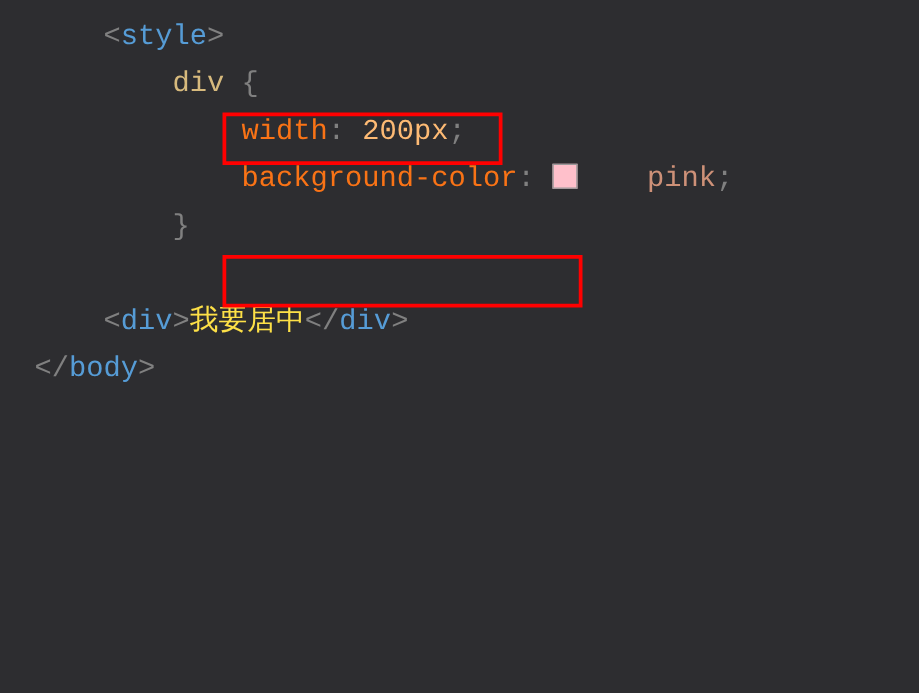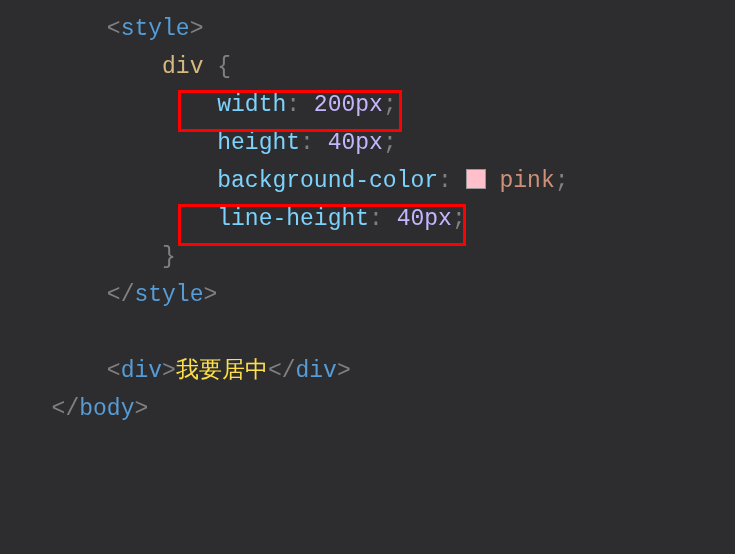--- a/index.html
+++ b/index.html
@@ -7,29 +7,29 @@
     background: #2d2d30;
     font-family: Consolas, "Courier New", monospace;
     font-size: 23px;
     line-height: 38px;
     width: 735px;
     height: 554px;
     overflow: hidden;
     position: relative;
     padding-top: 10px;
   }
-  .code { position: relative; padding-left: 24px; }
+  .code { position: relative; }
   .line { white-space: pre; position: relative; }
   
   .punct { color: #808080; }
   .tag   { color: #569cd6; }
   .sel   { color: #d7ba7d; }
-  .prop  { color: #7dd3fc; }
-  .num   { color: #c4b5fd; }
-  .val   { color: #ce9178; }
+  .prop  { color: #f97316; }
+  .num   { color: #fdba74; }
+  .val   { color: #ce9178; margin-left: 42px; }
   .text  { color: #fde047; }
   
   .swatch {
     display: inline-block;
     width: 20px;
     height: 20px;
     background: #ffc0cb;
     border: 1px solid #999;
     vertical-align: -2px;
   }
@@ -44,29 +44,26 @@
 <body>
 
 <div class="code">
 
 <div class="line">      <span class="punct">&lt;</span><span class="tag">style</span><span class="punct">&gt;</span></div>
 
 <div class="line">          <span class="sel">div</span> <span class="punct">{</span></div>
 
 <div class="line">              <span class="prop">width</span><span class="punct">: </span><span class="num">200px</span><span class="punct">;</span></div>
 
-<div class="line">              <span class="prop">height</span><span class="punct">: </span><span class="num">40px</span><span class="punct">;</span></div>
 
 <div class="line">              <span class="prop">background-color</span><span class="punct">: </span><span class="swatch"></span> <span class="val">pink</span><span class="punct">;</span></div>
 
-<div class="line">              <span class="prop">line-height</span><span class="punct">: </span><span class="num">40px</span><span class="punct">;</span></div>
 
 <div class="line">          <span class="punct">}</span></div>
 
-<div class="line">      <span class="punct">&lt;/</span><span class="tag">style</span><span class="punct">&gt;</span></div>
 
 
 <div class="line"> </div>
 
 
 <div class="line">      <span class="punct">&lt;</span><span class="tag">div</span><span class="punct">&gt;</span><span class="text">我要居中</span><span class="punct">&lt;/</span><span class="tag">div</span><span class="punct">&gt;</span></div>
 
 <div class="line">  <span class="punct">&lt;/</span><span class="tag">body</span><span class="punct">&gt;</span></div>
 
 </div>

